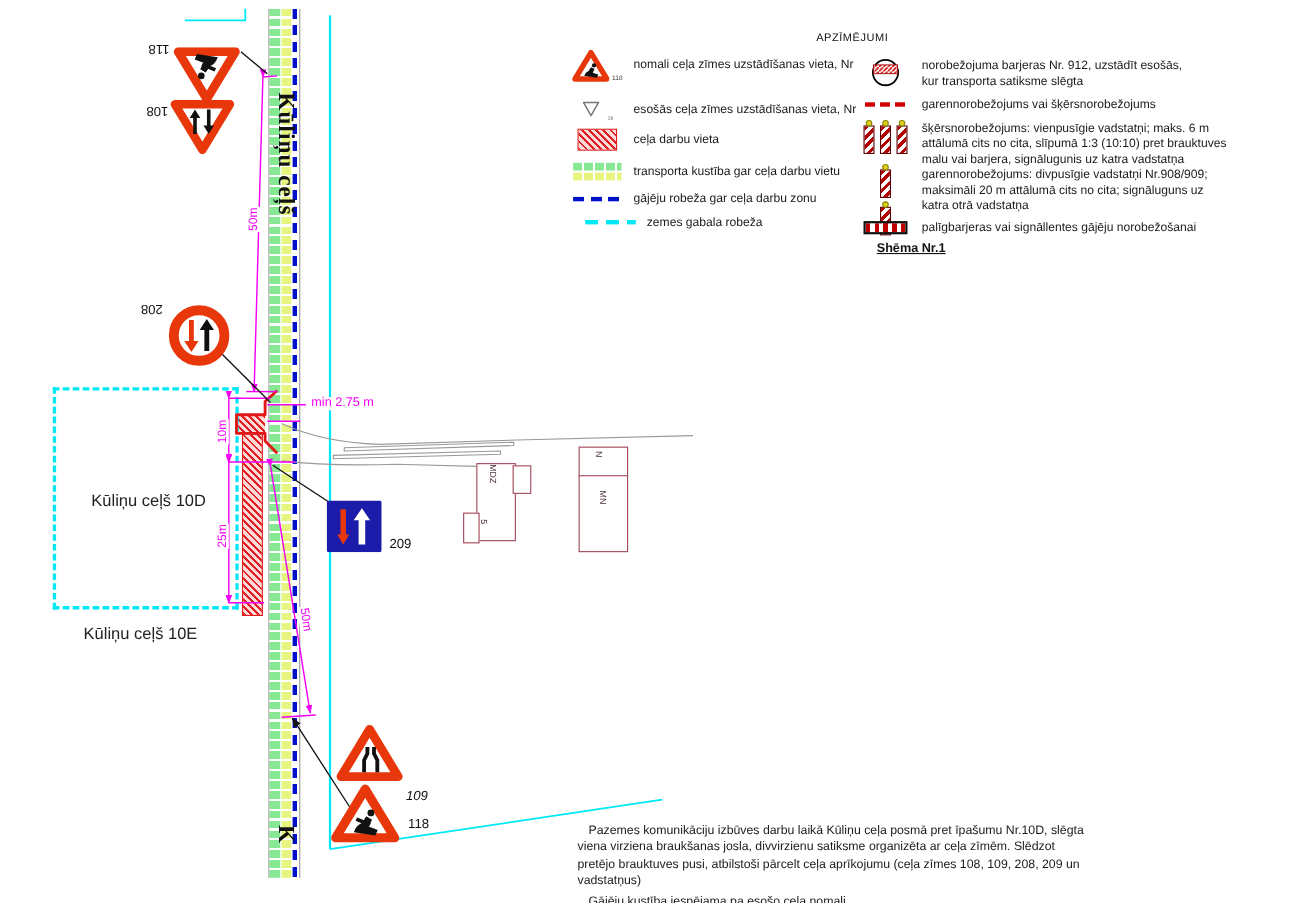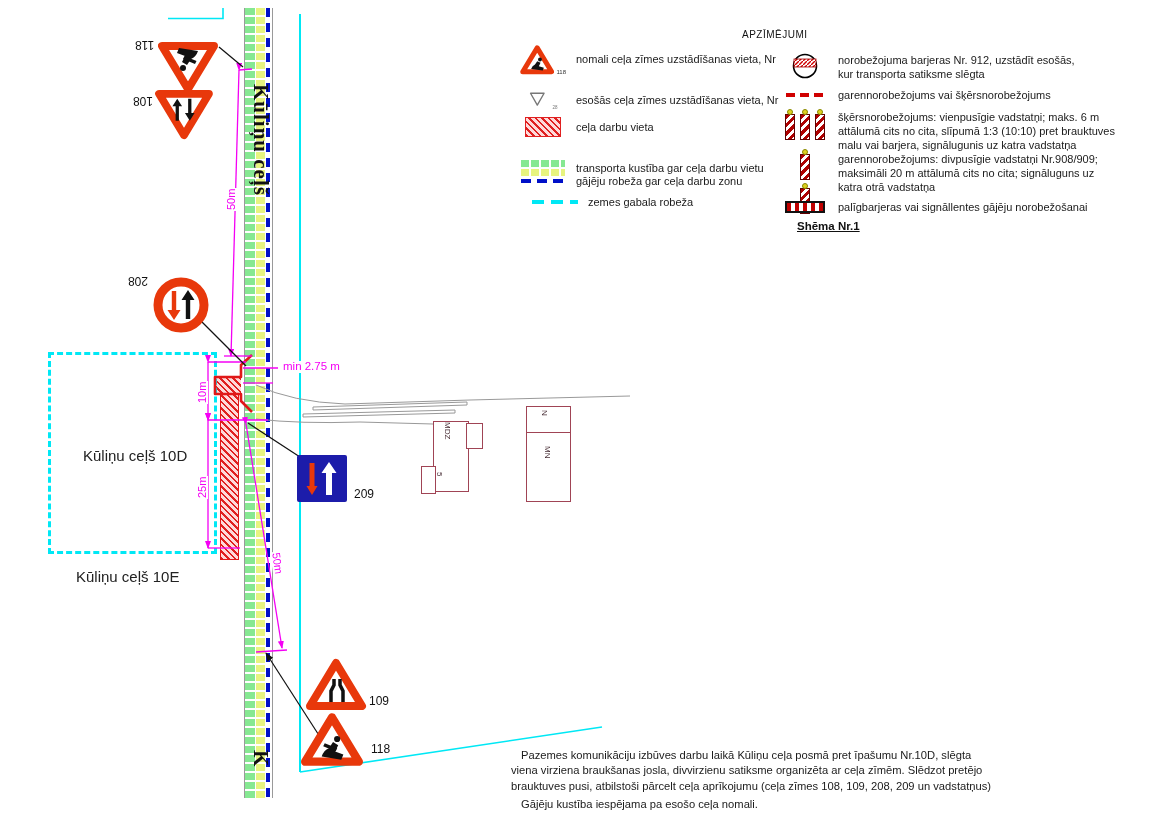--- a/index.html
+++ b/index.html
@@ -58,21 +58,21 @@
         background:repeating-linear-gradient(135deg,#b00000 0 3px,#fff 3px 6px);}
   .post::after{content:"";position:absolute;top:-6px;left:1px;width:4px;height:4px;border-radius:50%;
         background:#ded020;border:1px solid #888800;}
   .posts-row{display:flex;gap:5px;margin-top:4px;}
   .posts-col{display:flex;flex-direction:column;gap:8px;margin-top:2px;}
   .tinynr{font-size:6px;color:#333;margin-left:2px;align-self:flex-end;}
   #schema-label{font-size:11.5px;font-weight:bold;color:#111;}
 
   
   #notes{left:511px;top:748px;width:482px;font-size:11.2px;line-height:1.38;color:#1a1a1a;}
-  #notes p{margin:0 0 3px 0;text-indent:10px;}
+  #notes p{margin:0 0 3px 14px;text-indent:10px;}
 </style>
 </head>
 <body>
 
 <div id="canvas">
 
   <div id="road" class="abs">
     <div class="edge"></div>
     <div class="col-green"></div>
     <div class="gap"></div>
@@ -191,21 +191,21 @@
   </div>
   <div class="abs signlabel" style="left:354px;top:487px;">209</div>
 
   <div class="abs" style="left:305px;top:658px;">
     <svg width="62" height="52" viewBox="0 0 62 52">
       <path d="M31 5 L57 48 L5 48 Z" fill="#fff" stroke="#e8380b" stroke-width="8" stroke-linejoin="round"></path>
       <path d="M26 44 V33 L29 27 V21" stroke="#111" stroke-width="3.5" fill="none"></path>
       <path d="M38 44 V33 L35 27 V21" stroke="#111" stroke-width="3.5" fill="none"></path>
     </svg>
   </div>
-  <div class="abs signlabel" style="left:369px;top:694px;">109</div>
+  <div class="abs signlabel" style="left:369px;top:716px;font-style:italic;">109</div>
 
   <div class="abs" style="left:300px;top:712px;">
     <svg width="64" height="54" viewBox="0 0 62 52">
       <path d="M31 5 L57 48 L5 48 Z" fill="#fff" stroke="#e8380b" stroke-width="8" stroke-linejoin="round"></path>
       <circle cx="36" cy="26" r="3" fill="#111"></circle>
       <path d="M21 43 q2 -6 7 -8 l4 -6 5 3 -3 6 8 3 -2 5 z" fill="#111"></path>
       <path d="M24 30 l12 5 -1.5 3 -12 -5 z" fill="#111"></path>
     </svg>
   </div>
   <div class="abs signlabel" style="left:371px;top:742px;">118</div>
@@ -245,21 +245,21 @@
     <div class="llabel">esošās ceļa zīmes uzstādīšanas vieta, Nr</div>
   </div>
 
   <div class="lrow center" style="left:520px;top:117px;">
     <div class="licon">
         <div class="legend-rect-red hatch"></div>
       </div>
     <div class="llabel">ceļa darbu vieta</div>
   </div>
 
-  <div class="lrow center" style="left:520px;top:160px;align-items:center;">
+  <div class="lrow center" style="left:520px;top:148px;align-items:center;">
     <div class="licon">
       <div class="checker-rows">
         <div class="checker-g"></div>
           <div class="checker-y"></div>
       </div>
     </div>
     <div class="llabel">transporta kustība gar ceļa darbu vietu</div>
   </div>
 
   <div class="lrow center" style="left:520px;top:174px;">

